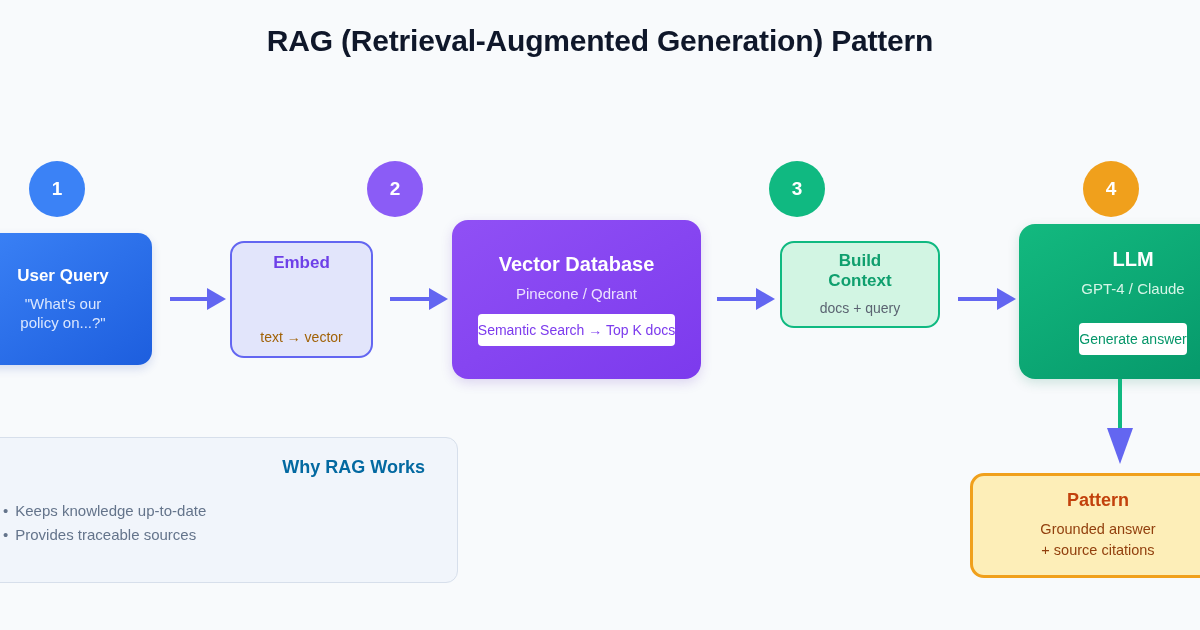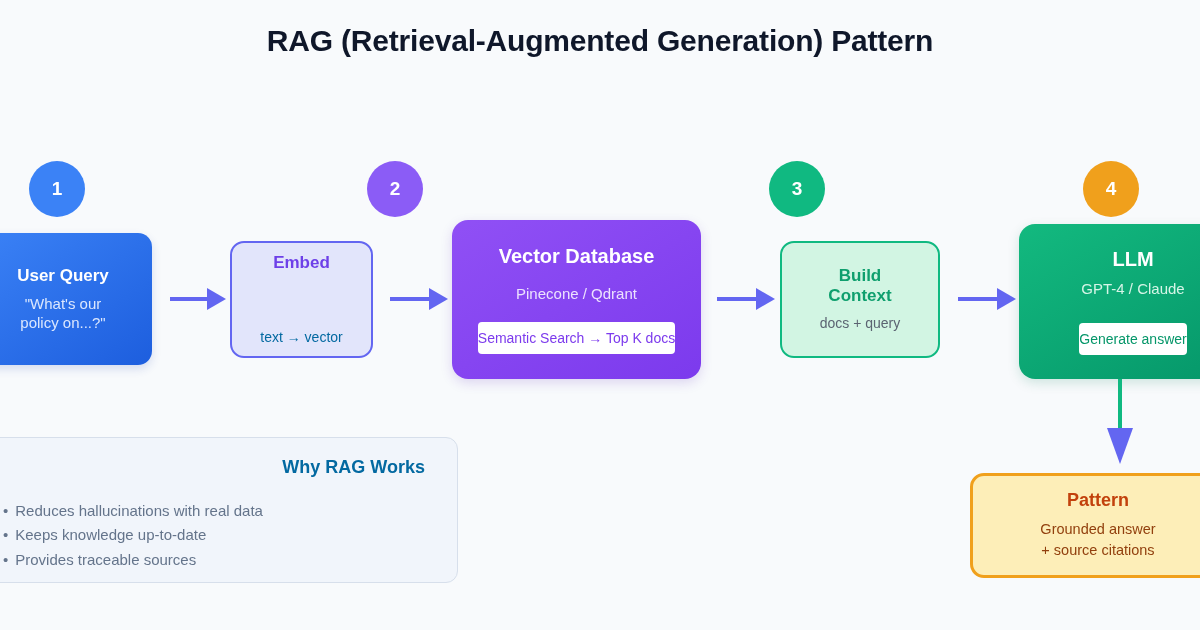--- a/index.html
+++ b/index.html
@@ -88,33 +88,32 @@
     border-radius: 14px;
     gap: 44px;
   }
   #node-embed .node-title {
     font-size: 17px;
     color: #6d40e8;
     margin-bottom: 12px;
   }
   #node-embed .node-sub {
     font-size: 14px;
-    color: #0369a1;
+    color: #a16207;
   }
 
   
   #node-vectordb {
     left: 452px;
     top: 220px;
     width: 249px;
     height: 159px;
     background: linear-gradient(150deg, #9050f5 0%, #7c3aed 100%);
     box-shadow: 0 4px 12px rgba(91, 33, 182, 0.17);
     border-radius: 16px;
-    gap: 8px;
   }
   #node-vectordb .node-title {
     font-size: 20px;
     color: #ffffff;
     margin-bottom: 8px;
   }
   #node-vectordb .node-sub {
     font-size: 15px;
     color: #ece2fe;
     margin-bottom: 10px;
@@ -126,21 +125,21 @@
     padding: 8px 0;
     white-space: nowrap;
   }
   #node-vectordb .pill { color: #7c3aed; }
 
   
   #node-context {
     left: 780px;
     top: 241px;
     width: 160px;
-    height: 117px;
+    height: 87px;
     background: #d2f5e3;
     border: 2.5px solid #10b981;
     border-radius: 14px;
   }
   #node-context .node-title {
     font-size: 17px;
     color: #0f9f6e;
     margin-bottom: 9px;
   }
   #node-context .node-sub {
@@ -368,19 +367,18 @@
     <div class="node-title">Pattern</div>
     <div class="node-sub">
       <div>Grounded answer</div>
       <div>+ source citations</div>
     </div>
   </div>
 
   <div id="info-panel">
     <div class="panel-title">Why RAG Works</div>
     <ul>
-      <li><span class="dot">•</span><span>Reduces hallucinations with real data</span></li>
       <li><span class="dot">•</span><span>Keeps knowledge up-to-date</span></li>
       <li><span class="dot">•</span><span>Provides traceable sources</span></li>
     </ul>
   </div>
 
 </div>
 
 </body></html>

